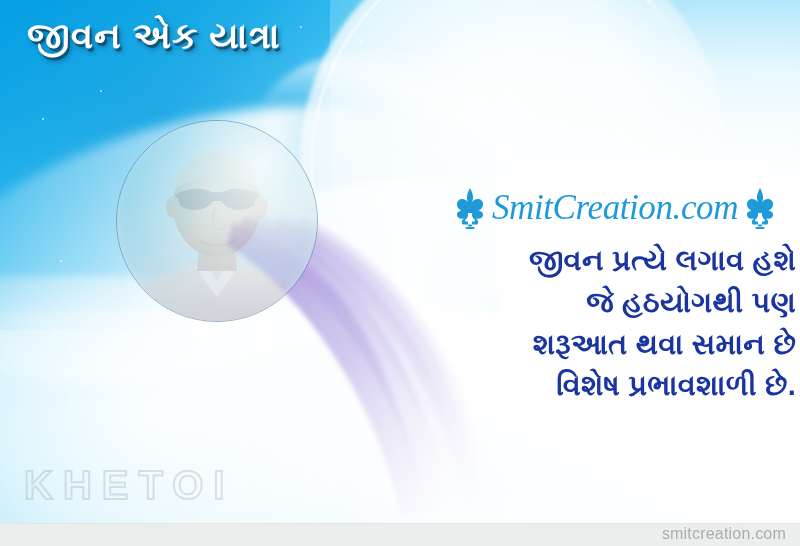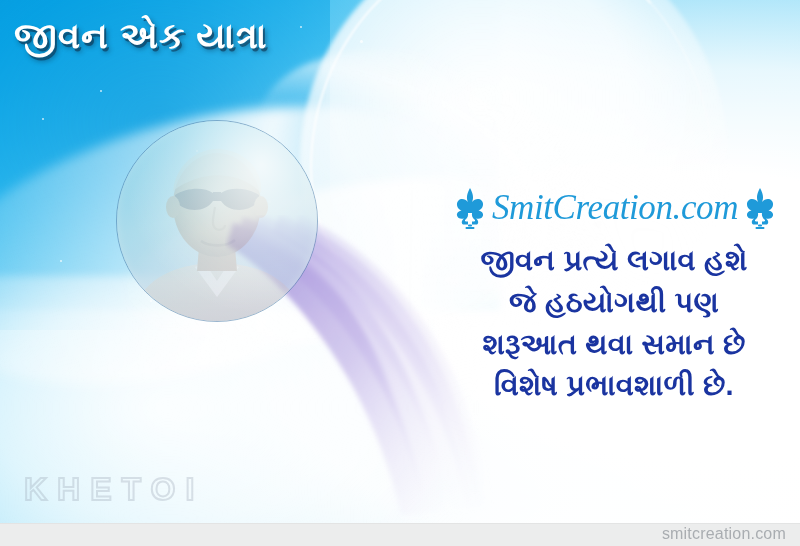--- a/index.html
+++ b/index.html
@@ -147,21 +147,21 @@
     position: absolute;
     inset: 0;
     background:
       radial-gradient(ellipse at 72% 22%, rgba(255,255,255,0.80) 0%, rgba(255,255,255,0.25) 40%, rgba(255,255,255,0) 68%),
       linear-gradient(165deg, rgba(120,215,245,0.45) 0%, rgba(190,235,250,0.25) 45%, rgba(205,195,240,0.30) 100%);
   }
 
   
   .title {
     position: absolute;
-    left: 14px;
+    left: 27px;
     top: 16px;
     font-size: 36px;
     font-weight: bold;
     color: #ffffff;
     letter-spacing: 1px;
     line-height: 1.12;
     text-shadow:
       2px 3px 0 rgba(12,44,70,0.55),
       3px 4px 5px rgba(8,40,66,0.45);
     white-space: nowrap;
@@ -192,38 +192,38 @@
     width: 30px;
     height: 42px;
   }
 
   
   .quote {
     position: absolute;
     left: 432px;
     top: 240px;
     width: 364px;
-    text-align: center;
+    text-align: right;
     color: #1a34a0;
     font-size: 29px;
     font-weight: bold;
     line-height: 1.44;
     letter-spacing: 0.2px;
   }
   .quote-line {
     display: block;
     white-space: nowrap;
   }
 
   
   .watermark {
     position: absolute;
     left: 24px;
     bottom: 38px;
-    font-size: 32px;
+    font-size: 40px;
     font-weight: bold;
     letter-spacing: 10px;
     color: transparent;
     -webkit-text-stroke: 2px rgba(150,160,175,0.30);
     font-family: "Liberation Sans", sans-serif;
     user-select: none;
     text-align: center;
   }
 
   

